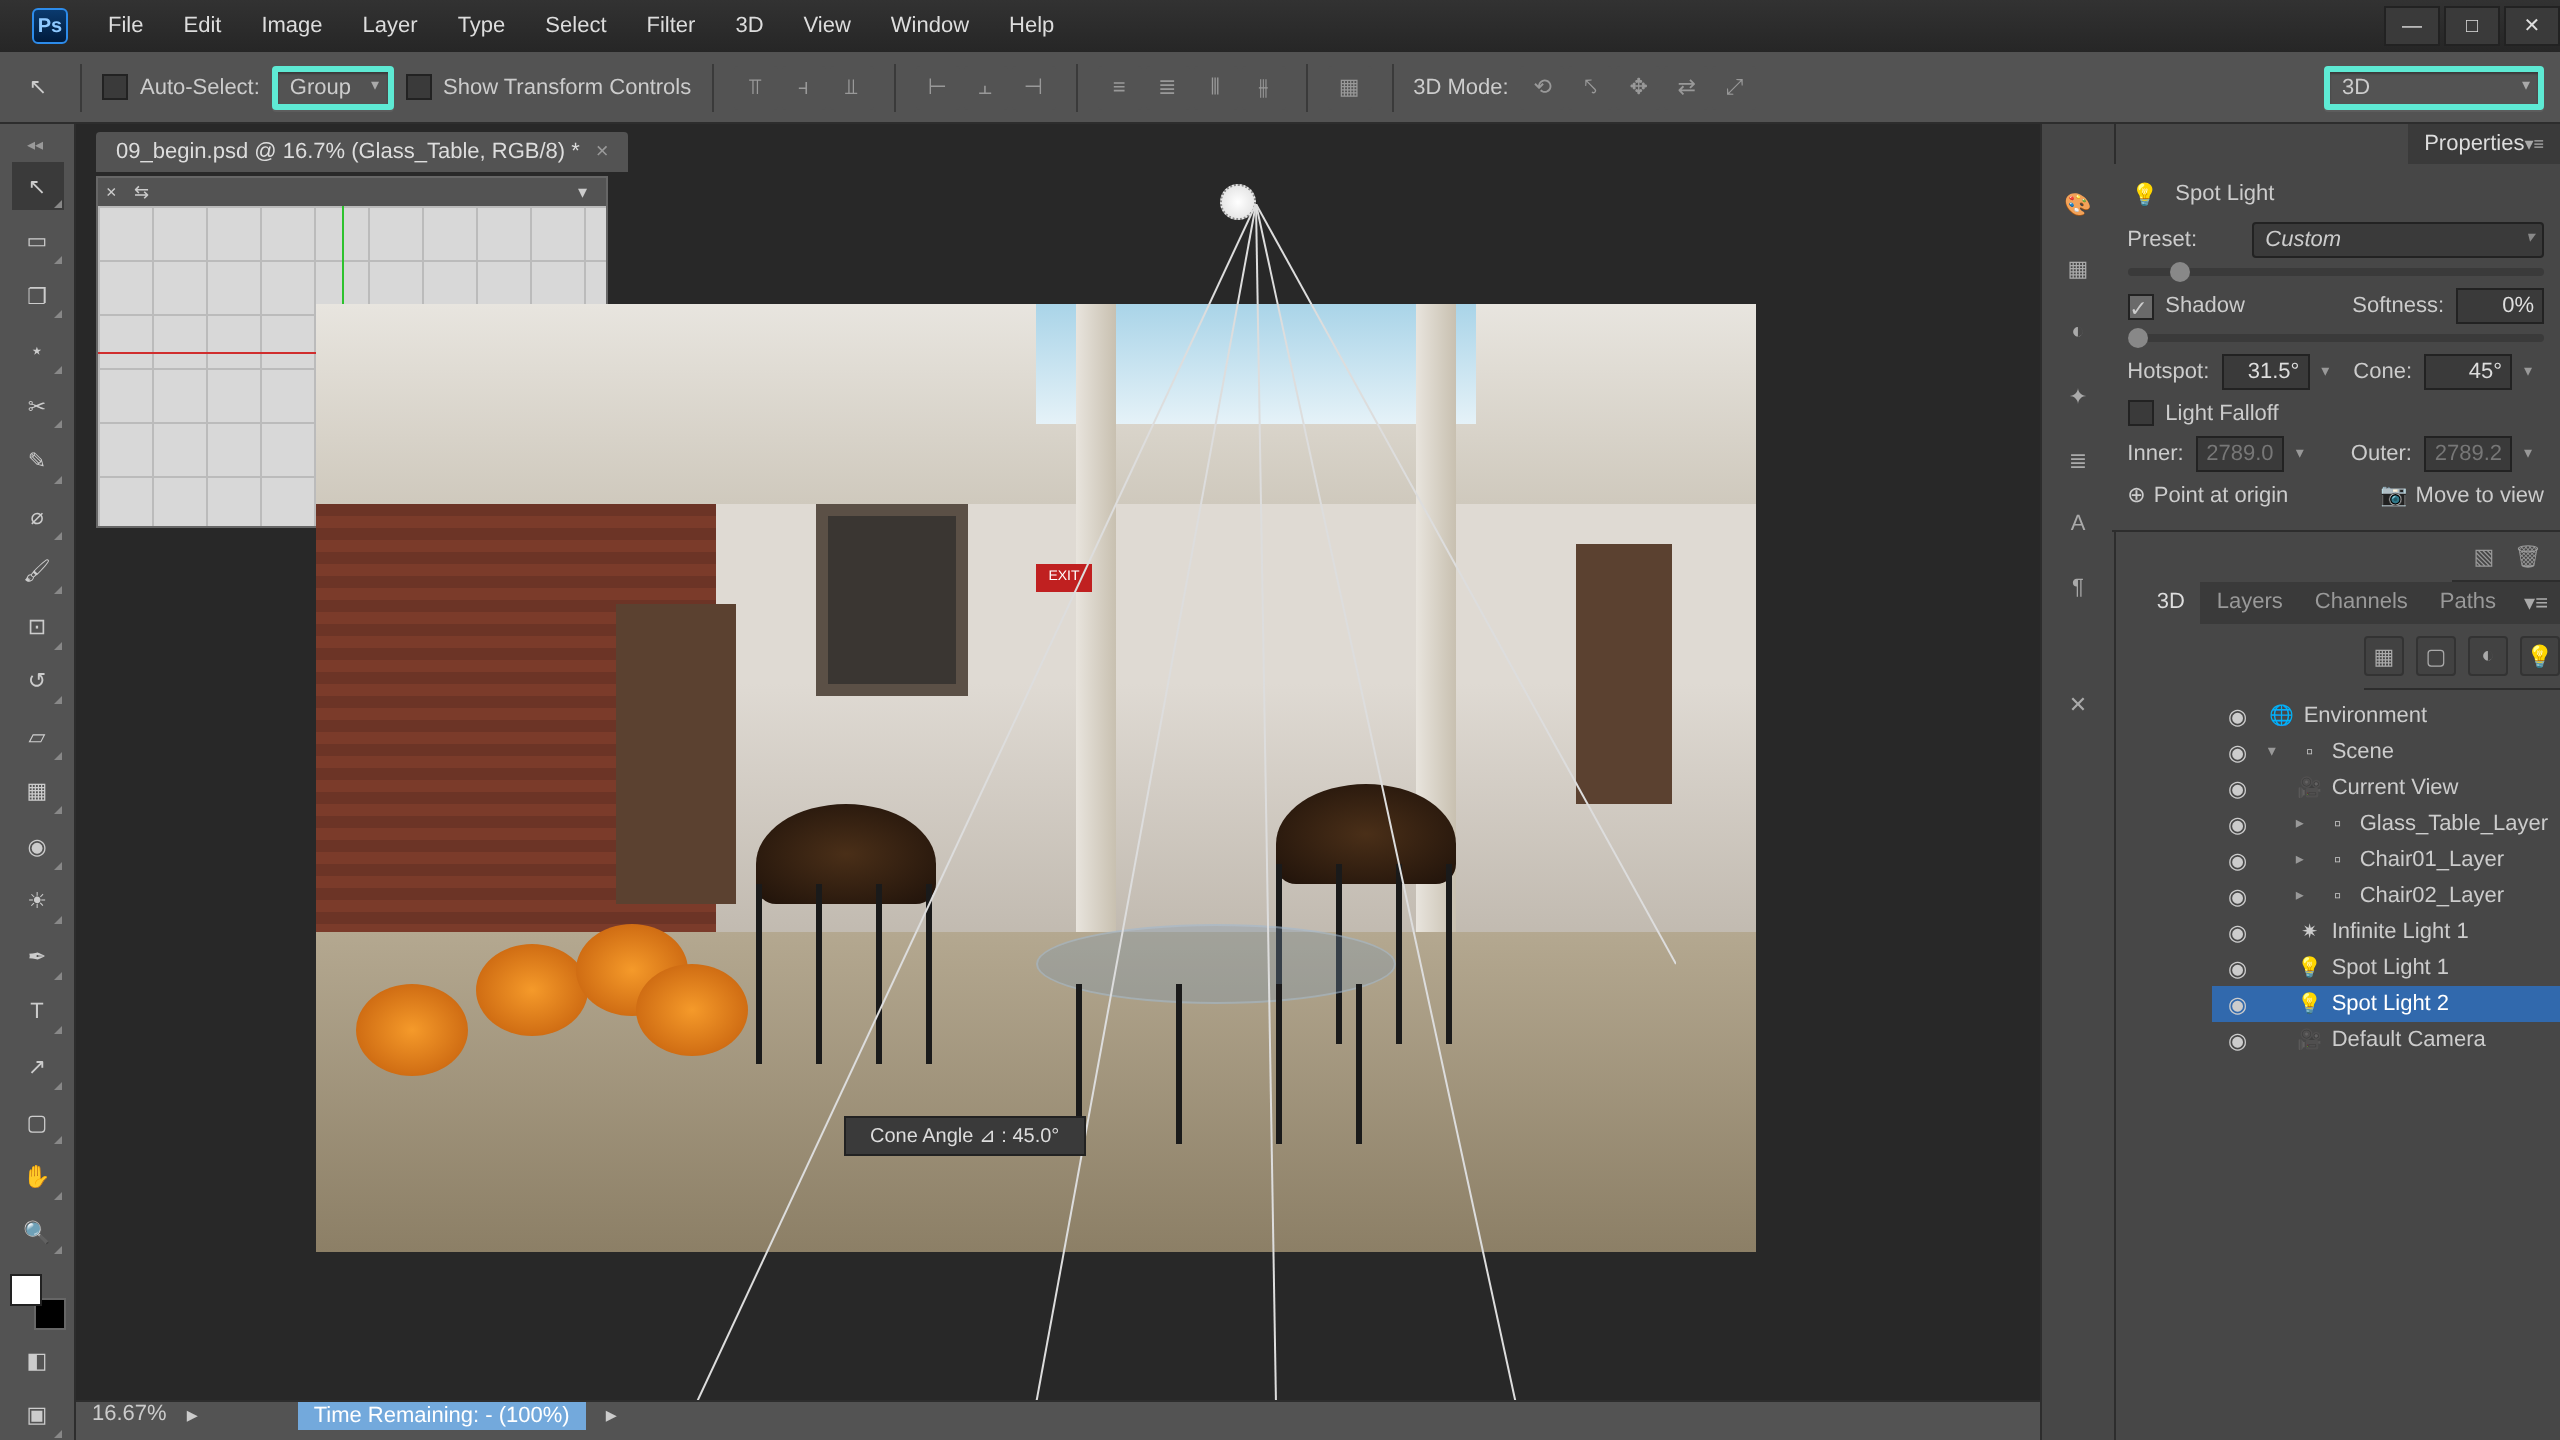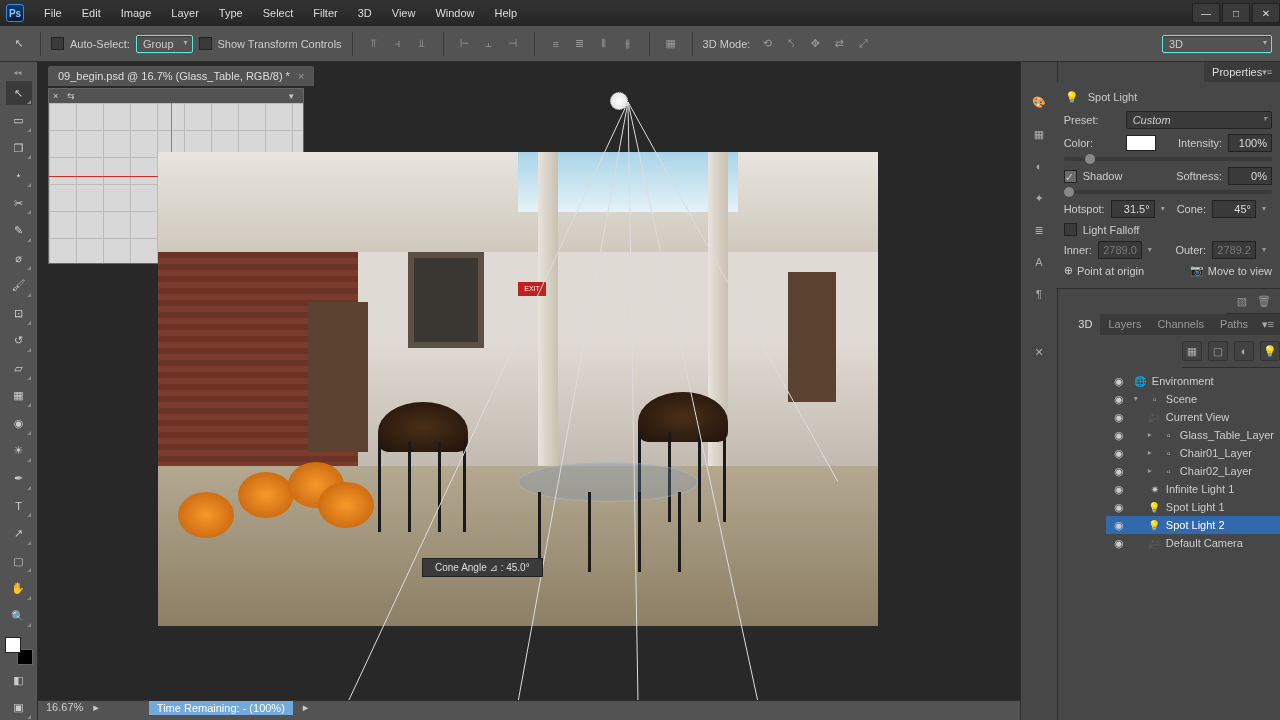--- a/index.html
+++ b/index.html
@@ -1,27 +1,27 @@
 <!DOCTYPE html>
 <html><head>
 <meta charset="utf-8">
 <style>
 * { margin: 0; padding: 0; box-sizing: border-box; font-family: "Segoe UI", Tahoma, sans-serif; font-size: 11px; }
 body { background: #535353; color: #ccc; width: 1280px; height: 720px; overflow: hidden; position: relative; }
-.titlebar { background: linear-gradient(#323232, #262626); height: 26px; display: flex; align-items: center; padding-left: 6px; }
+.titlebar { background: linear-gradient(#323232, #262626); height: 26px; display: flex; align-items: center; padding-left: 16px; }
 .ps-logo { width: 18px; height: 18px; background: linear-gradient(#0a3a6e, #001b3d); border: 1px solid #2d8ceb; border-radius: 3px; display: flex; align-items: center; justify-content: center; color: #8fc9ff; font-weight: bold; font-size: 10px; margin-right: 10px; }
 .menubar { display: flex; gap: 0; }
 .menu-item { padding: 4px 10px; color: #ddd; cursor: pointer; }
 .win-controls { margin-left: auto; display: flex; }
 .win-btn { width: 28px; height: 20px; background: #3a3a3a; border: 1px solid #222; margin-left: 2px; display: flex; align-items: center; justify-content: center; color: #ddd; font-size: 10px; }
 .optionsbar { background: #535353; height: 36px; border-bottom: 1px solid #2d2d2d; display: flex; align-items: center; padding: 0 8px; gap: 6px; }
 .opt-icon { width: 22px; height: 22px; display: flex; align-items: center; justify-content: center; }
 .checkbox { width: 13px; height: 13px; background: #3a3a3a; border: 1px solid #222; }
 .opt-text { color: #ccc; }
-.dropdown { background: #535353; border: 1px solid #5eead4; padding: 2px 18px 2px 6px; border-radius: 2px; position: relative; box-shadow: inset 0 1px 1px rgba(0,0,0,.3), 0 1px 0 rgba(255,255,255,.06); }
+.dropdown { background: #535353; border: 3px solid #5eead4; padding: 2px 18px 2px 6px; border-radius: 2px; position: relative; box-shadow: inset 0 1px 1px rgba(0,0,0,.3), 0 1px 0 rgba(255,255,255,.06); }
 .dropdown::after { content: "▾"; position: absolute; right: 4px; top: 2px; font-size: 8px; color: #aaa; }
 .icon-group { display: flex; gap: 2px; }
 .icon-btn { width: 22px; height: 22px; background: #535353; border-radius: 2px; display: flex; align-items: center; justify-content: center; color: #999; }
 .divider { width: 1px; height: 24px; background: #3a3a3a; margin: 0 4px; }
 .main { display: flex; height: 658px; }
 .toolbox { width: 38px; background: #535353; border-right: 1px solid #2d2d2d; display: flex; flex-direction: column; padding-top: 6px; align-items: center; gap: 3px; position: relative; }
 .tool { width: 26px; height: 25px; display: flex; align-items: center; justify-content: center; color: #ccc; cursor: pointer; position: relative; }
 .tool.active { background: #3a3a3a; }
 .tool-corner { position: absolute; bottom: 1px; right: 1px; width: 0; height: 0; border-left: 4px solid transparent; border-bottom: 4px solid #888; }
 .canvas-area { flex: 1; background: #282828; position: relative; overflow: hidden; }
@@ -278,26 +278,20 @@
     </div>
     <div class="panel-body">
       <div class="prop-row">
         <div class="dock-icon" style="width:18px;height:18px">💡</div>
         <span>Spot Light</span>
       </div>
       <div class="prop-row">
         <span class="prop-label">Preset:</span>
         <div class="prop-dd">Custom</div>
       </div>
-      <div class="prop-row">
-        <span class="prop-label">Color:</span>
-        <div class="color-swatch"></div>
-        <span style="margin-left:auto">Intensity:</span>
-        <div class="num-input">100%</div>
-      </div>
       <div class="slider-track">
           <div class="slider-thumb" style="left:10%"></div>
         </div>
       <div class="prop-row">
         <div class="checkbox" style="background:#6a6a6a">✓</div>
         <span>Shadow</span>
         <span style="margin-left:auto">Softness:</span>
         <div class="num-input">0%</div>
       </div>
       <div class="slider-track">

